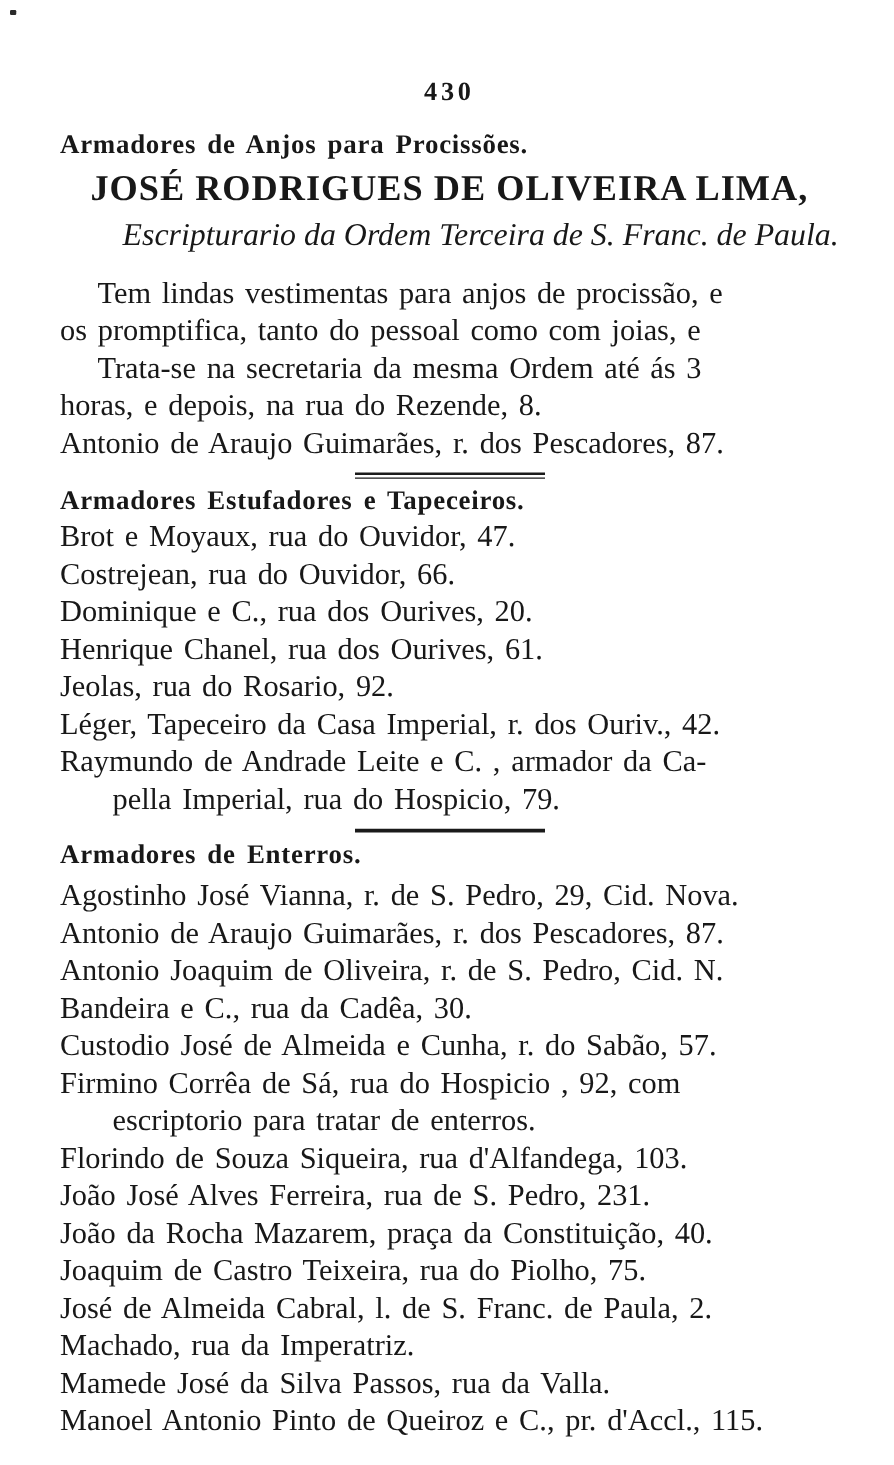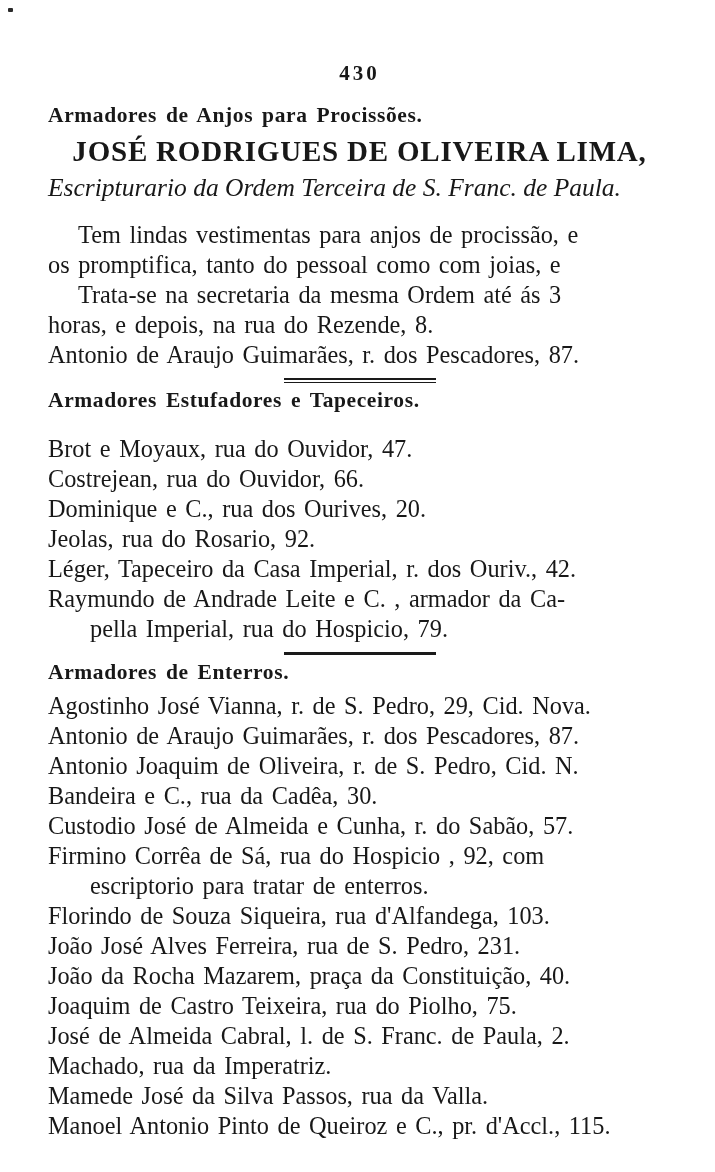--- a/index.html
+++ b/index.html
@@ -19,21 +19,21 @@
   }
   .sec-header{
     text-align:left;font-weight:bold;font-size:21.5px;line-height:26px;
     margin:16px 0 0 0;letter-spacing:0.6px;word-spacing:3px;
   }
   .title{
     text-align:center;font-weight:bold;font-size:29px;line-height:34px;
     margin:6px 0 0 0;letter-spacing:0.8px;
   }
   .subtitle{
-    text-align:left;font-style:italic;font-size:25.5px;line-height:32px;
+    text-align:right;font-style:italic;font-size:25.5px;line-height:32px;
     margin:4px 0 16px 0;
   }
   .block{margin:10px 0 0 0;}
   .bline{
     font-size:24.3px;line-height:30px;white-space:nowrap;word-spacing:2.5px;
   }
   .ind{text-indent:30px;}     
   .cont{padding-left:42px;}   
 
   .rule{
@@ -73,24 +73,25 @@
       <div class="bline">horas, e depois, na rua do Rezende, 8.</div>
     </div>
 
     <div class="bline">Antonio de Araujo Guimarães, r. dos Pescadores, 87.</div>
   </section>
 
   <hr class="rule dbl">
 
   <section>
     <div class="sec-header" style="margin-top:4px;">Armadores Estufadores e Tapeceiros.</div>
-    <div class="block" style="margin-top:21px;">
+    <div class="block" style="margin-top:2px;">
       <div class="bline">Brot e Moyaux, rua do Ouvidor, 47.</div>
       <div class="bline">Costrejean, rua do Ouvidor, 66.</div>
       <div class="bline">Dominique e C., rua dos Ourives, 20.</div>
+      <div class="bline">Henrique Chanel, rua dos Ourives, 61.</div>
       <div class="bline">Jeolas, rua do Rosario, 92.</div>
       <div class="bline">Léger, Tapeceiro da Casa Imperial, r. dos Ouriv., 42.</div>
       <div class="bline">Raymundo de Andrade Leite e C. , armador da Ca-</div>
       <div class="bline cont">pella Imperial, rua do Hospicio, 79.</div>
     </div>
   </section>
 
   <hr class="rule">
 
   <section>

